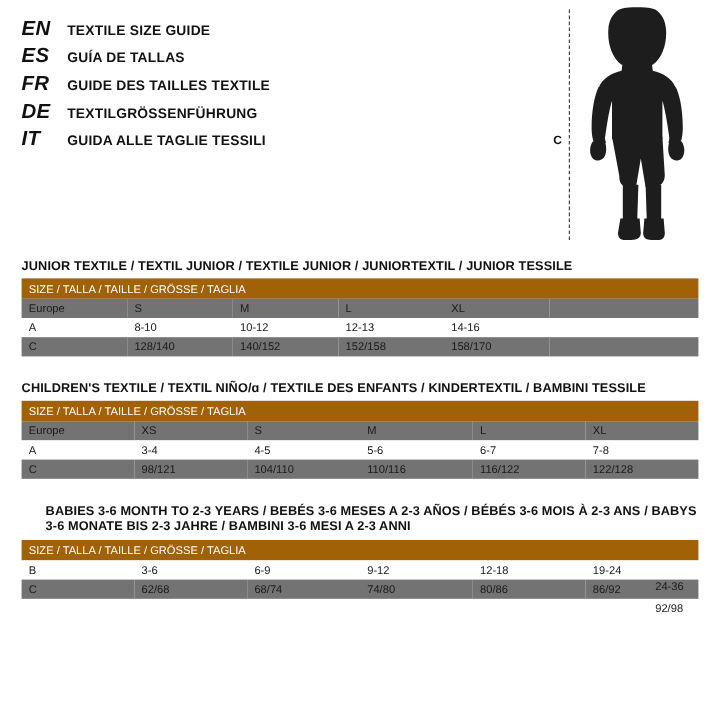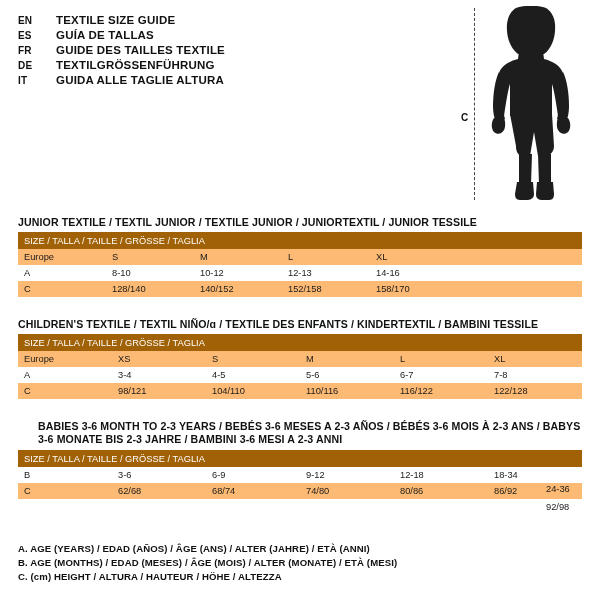--- a/index.html
+++ b/index.html
@@ -26,24 +26,25 @@
     left: 18px;
     width: 420px;
   }
   .lang-row {
     display: flex;
     align-items: baseline;
     margin-bottom: 3px;
   }
   .lang-code {
     width: 38px;
-    font-size: 10px;
+    font-size: 17px;
     font-weight: bold;
     letter-spacing: 0.2px;
     color: #111;
+    font-style: italic;
   }
   .lang-title {
     font-size: 11.5px;
     font-weight: bold;
     letter-spacing: 0.2px;
     color: #111;
     white-space: nowrap;
   }
 
   
@@ -102,21 +103,21 @@
     color: #1a1a1a;
     vertical-align: middle;
   }
   tr.head-row td {
     background: #a16207;
     color: #ffffff;
     font-size: 9.3px;
     font-weight: normal;
     padding: 3.5px 0 3.5px 6px;
   }
-  tr.shade td { background: #fdba74; }
+  tr.shade td { background: #737373; }
   tr.plain td { background: #ffffff; }
 
   
   .legend {
     position: absolute;
     left: 18px;
     bottom: 16px;
     width: 564px;
   }
   .legend div {
@@ -144,21 +145,21 @@
     <div class="lang-row">
       <span class="lang-code">FR</span>
       <span class="lang-title">GUIDE DES TAILLES TEXTILE</span>
     </div>
     <div class="lang-row">
       <span class="lang-code">DE</span>
       <span class="lang-title">TEXTILGRÖSSENFÜHRUNG</span>
     </div>
     <div class="lang-row">
       <span class="lang-code">IT</span>
-      <span class="lang-title">GUIDA ALLE TAGLIE ALTURA</span>
+      <span class="lang-title">GUIDA ALLE TAGLIE TESSILI</span>
     </div>
   </div>
 
   <div class="figure-area">
     <div class="dash-line"></div>
     <div class="c-label">C</div>
     <svg class="silhouette" width="100" height="196" viewBox="0 0 100 196">
       <g fill="#1d1d1d">
 
         <path d="M30 2 C30 2 22 6 21 18 C20 30 24 42 32 48 L58 48 C66 42 70 30 69 18 C68 6 60 2 60 2 C52 -1 38 -1 30 2 Z"></path>
@@ -286,39 +287,34 @@
       <tbody>
         <tr class="head-row">
           <td colspan="6">SIZE / TALLA / TAILLE / GRÖSSE / TAGLIA</td>
         </tr>
         <tr class="plain">
           <td>B</td>
           <td>3-6</td>
           <td>6-9</td>
           <td>9-12</td>
           <td>12-18</td>
-          <td>18-34</td>
+          <td>19-24</td>
         </tr>
         <tr class="shade">
           <td>C</td>
           <td>62/68</td>
           <td>68/74</td>
           <td>74/80</td>
           <td>80/86</td>
           <td>86/92</td>
         </tr>
       </tbody>
     </table>
   </div>
 
   <div class="section" style="top:466px; left:546px; width:60px;">
     <div style="height:14px;"></div>
     <div style="font-size:9.3px;height:18px;line-height:18px;padding-left:0;">24-36</div>
     <div style="font-size:9.3px;height:18px;line-height:18px;padding-left:0;background:transparent;">92/98</div>
   </div>
 
-  <div class="legend">
-    <div>A. AGE (YEARS) / EDAD (AÑOS) / ÂGE (ANS) / ALTER (JAHRE) / ETÀ (ANNI)</div>
-    <div>B. AGE (MONTHS) / EDAD (MESES) / ÂGE (MOIS) / ALTER (MONATE) / ETÀ (MESI)</div>
-    <div>C. (cm) HEIGHT / ALTURA / HAUTEUR / HÖHE / ALTEZZA</div>
-  </div>
 
 </div>
 
 </body></html>

